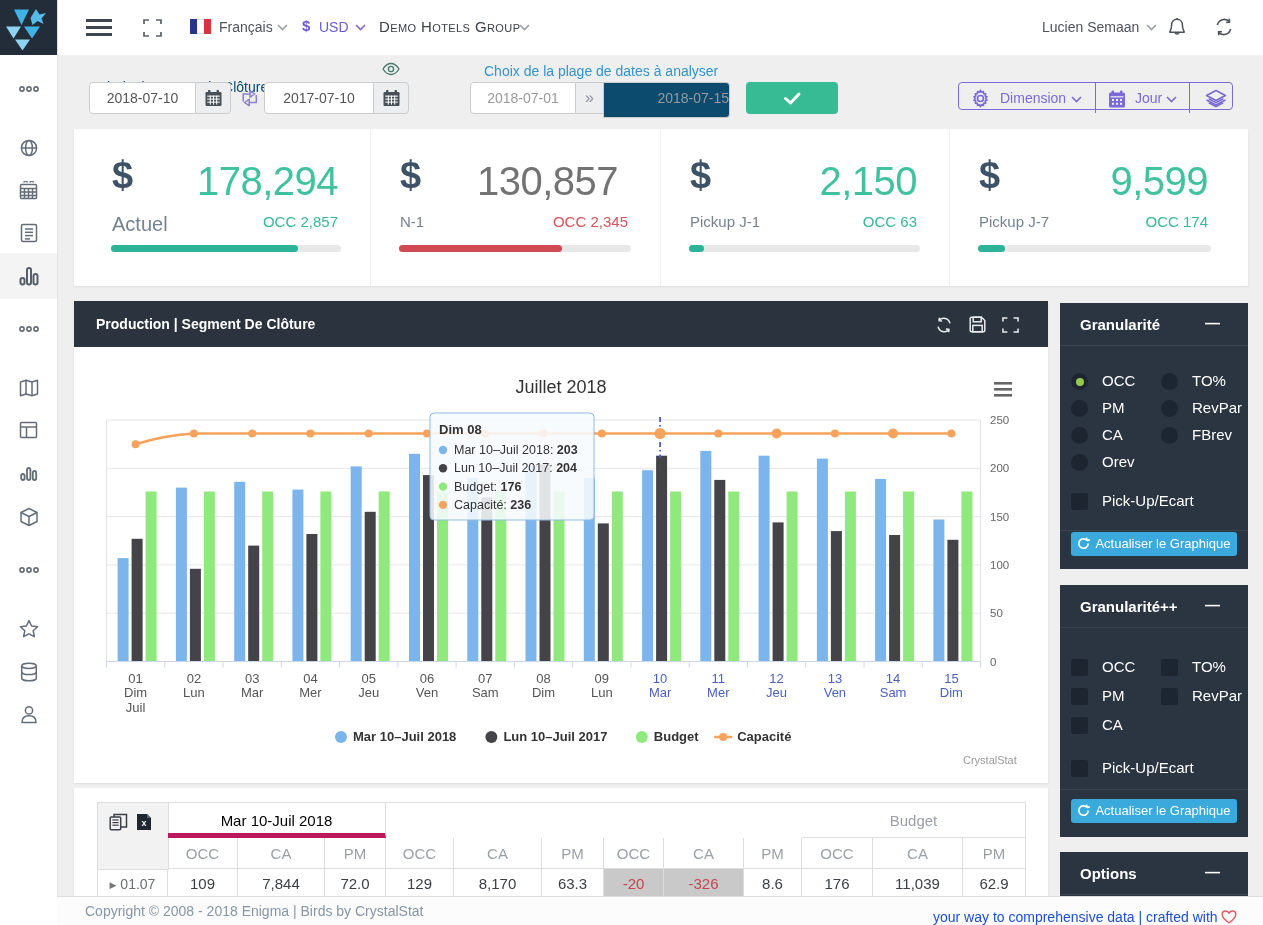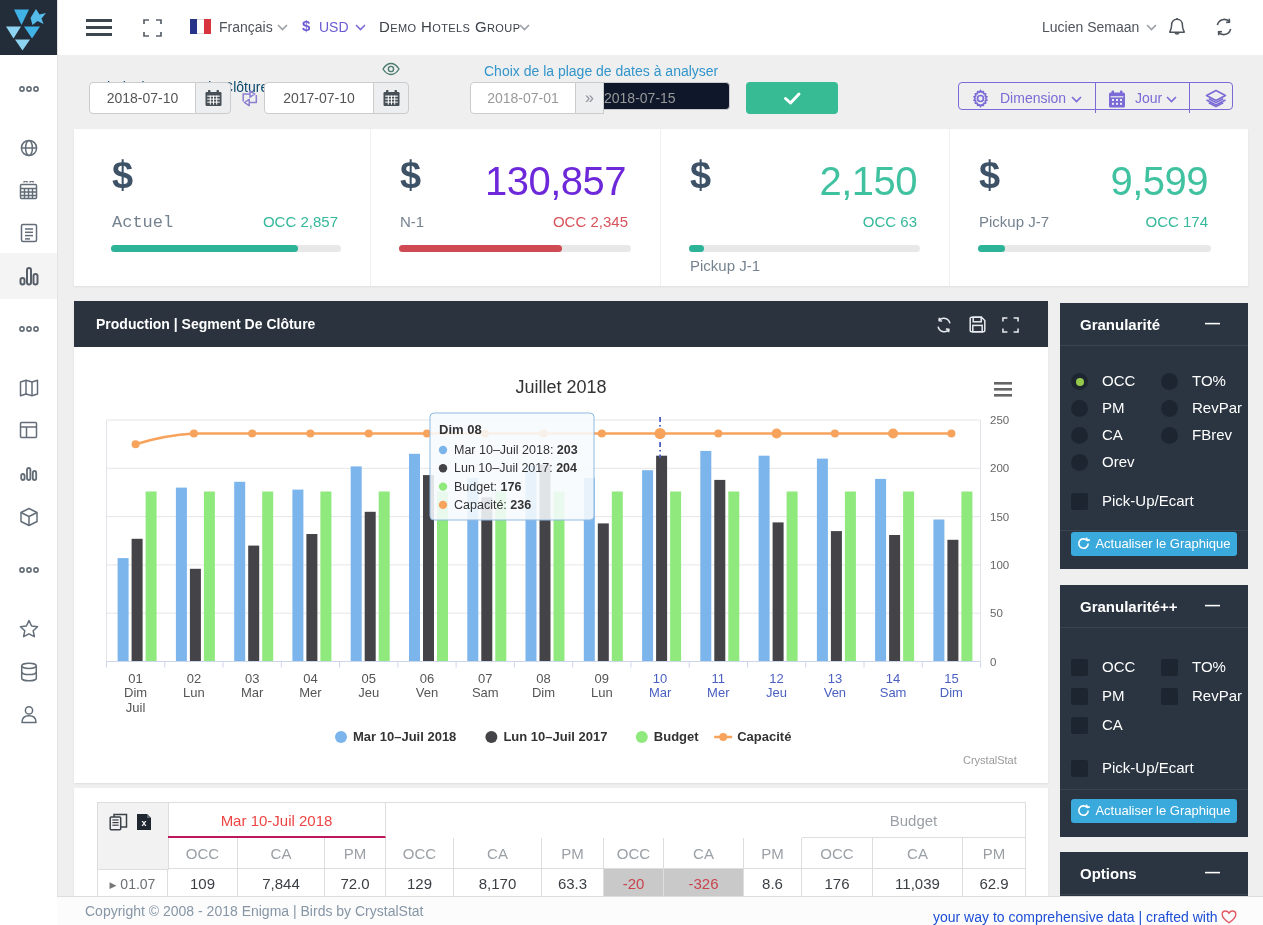--- a/index.html
+++ b/index.html
@@ -219,21 +219,21 @@
         <rect x="4.8" y="5.6" width="1" height="9"></rect>
         <rect x="8" y="5.6" width="1" height="9"></rect>
         <rect x="11.2" y="5.6" width="1" height="9"></rect>
         <rect x="2.2" y="8.6" width="12.6" height="1"></rect>
         <rect x="2.2" y="11.6" width="12.6" height="1"></rect>
       </g>
     </svg></div>
 
 <div class="abs" style="left:470px;top:82px;width:106px;height:32px;background:#fff;border:1px solid #ccc;border-radius:4px 0 0 4px;box-sizing:border-box;text-align:center;line-height:30px;font-size:14px;color:#999;">2018-07-01</div>
 <div class="abs" style="left:575px;top:82px;width:29px;height:32px;background:#eceeef;border:1px solid #ccc;box-sizing:border-box;text-align:center;line-height:29px;color:#8a9199;font-size:16px;">»</div>
-<div class="abs" style="left:603px;top:82px;width:127px;height:28px;background:#0f172a;border:1px solid #ccc;border-radius:0 4px 4px 0;box-sizing:border-box;text-align:left;line-height:30px;font-size:14px;color:#999;">2018-07-15</div>
+<div class="abs" style="left:603px;top:82px;width:127px;height:36px;background:#0c4a6e;border:1px solid #ccc;border-radius:0 4px 4px 0;box-sizing:border-box;text-align:right;line-height:30px;font-size:14px;color:#999;">2018-07-15</div>
 
 <div class="abs" style="left:746px;top:82px;width:92px;height:32px;background:#36bb94;border-radius:4px;">
   <svg width="92" height="32" viewBox="0 0 92 32">
       <path d="M39.5 16.5 L44.5 21 L53 12" fill="none" stroke="#fff" stroke-width="3" stroke-linecap="round" stroke-linejoin="round"></path>
     </svg>
 </div>
 
 <div class="abs" style="left:958px;top:82px;width:275px;height:28px;border:1px solid #7a6bd6;border-radius:4px;box-sizing:border-box;">
   <div style="position:absolute;left:136px;top:0;width:1px;height:30px;background:#7a6bd6;"></div>
   <div style="position:absolute;left:230px;top:0;width:1px;height:30px;background:#7a6bd6;"></div>
@@ -278,39 +278,40 @@
         </g>
       </svg></span>
 </div>
 
 <div class="abs" style="left:74px;top:129px;width:1174px;height:157px;background:#fff;box-shadow:0 1px 2px rgba(0,0,0,0.07);"></div>
 <div style="position:absolute;left:370px;top:129px;width:1px;height:157px;background:#f0f0f0;"></div>
 <div style="position:absolute;left:660px;top:129px;width:1px;height:157px;background:#f0f0f0;"></div>
 <div style="position:absolute;left:949px;top:129px;width:1px;height:157px;background:#f0f0f0;"></div>
 <div style="position:absolute;left:111px;top:129px;width:230px;height:157px;">
     <div style="position:absolute;left:1px;top:25px;font-size:38px;font-weight:bold;color:#3d5266;">$</div>
-    <div style="position:absolute;left:1px;top:84px;font-size:17px;color:#75828f;font-family:Liberation Mono, monospace;">Actuel</div>
+    <div style="position:absolute;right:3px;top:30px;font-size:40px;color:#40c2a0;font-weight:300;letter-spacing:-0.5px;">178,294</div>
+    <div style="position:absolute;left:1px;top:84px;font-size:20px;color:#75828f;">Actuel</div>
     <div style="position:absolute;right:3px;top:84px;font-size:15px;color:#35b89b;">OCC 2,857</div>
     <div style="position:absolute;left:0;right:0;top:116px;height:7px;border-radius:4px;background:#e8e8e8;">
       <div style="width:81.3%;height:7px;border-radius:4px;background:#2cb398;"></div>
     </div>
   </div>
 <div style="position:absolute;left:399px;top:129px;width:232px;height:157px;">
     <div style="position:absolute;left:1px;top:25px;font-size:38px;font-weight:bold;color:#3d5266;">$</div>
-    <div style="position:absolute;right:5px;top:30px;font-size:40px;color:#6d28d9;font-weight:300;letter-spacing:-0.5px;">130,857</div>
+    <div style="position:absolute;right:13px;top:30px;font-size:40px;color:#737373;font-weight:300;letter-spacing:-0.5px;">130,857</div>
     <div style="position:absolute;left:1px;top:84px;font-size:15px;color:#75828f;">N-1</div>
     <div style="position:absolute;right:3px;top:84px;font-size:15px;color:#d8525a;">OCC 2,345</div>
     <div style="position:absolute;left:0;right:0;top:116px;height:7px;border-radius:4px;background:#e8e8e8;">
       <div style="width:70.3%;height:7px;border-radius:4px;background:#cf4a52;"></div>
     </div>
   </div>
 <div style="position:absolute;left:689px;top:129px;width:231px;height:157px;">
     <div style="position:absolute;left:1px;top:25px;font-size:38px;font-weight:bold;color:#3d5266;">$</div>
     <div style="position:absolute;right:3px;top:30px;font-size:40px;color:#40c2a0;font-weight:300;letter-spacing:-0.5px;">2,150</div>
-    <div style="position:absolute;left:1px;top:84px;font-size:15px;color:#75828f;margin-top:44px;">Pickup J-1</div>
+    <div style="position:absolute;left:1px;top:84px;font-size:15px;color:#75828f;">Pickup J-1</div>
     <div style="position:absolute;right:3px;top:84px;font-size:15px;color:#35b89b;">OCC 63</div>
     <div style="position:absolute;left:0;right:0;top:116px;height:7px;border-radius:4px;background:#e8e8e8;">
       <div style="width:6.4%;height:7px;border-radius:4px;background:#2cb398;"></div>
     </div>
   </div>
 <div style="position:absolute;left:978px;top:129px;width:233px;height:157px;">
     <div style="position:absolute;left:1px;top:25px;font-size:38px;font-weight:bold;color:#3d5266;">$</div>
     <div style="position:absolute;right:3px;top:30px;font-size:40px;color:#40c2a0;font-weight:300;letter-spacing:-0.5px;">9,599</div>
     <div style="position:absolute;left:1px;top:84px;font-size:15px;color:#75828f;">Pickup J-7</div>
     <div style="position:absolute;right:3px;top:84px;font-size:15px;color:#35b89b;">OCC 174</div>
@@ -513,21 +514,21 @@
             <line x1="3.4" y1="9.6" x2="9.6" y2="9.6"></line>
             <line x1="3.4" y1="12.2" x2="9.6" y2="12.2"></line>
           </g>
         </svg></span>
       <span style="position:absolute;left:38px;top:10px;line-height:0;"><svg width="16" height="18" viewBox="0 0 16 18">
           <path d="M1 1 H11 L15 5 V17 H1 Z" fill="#1f2730"></path>
           <text x="8" y="13" font-size="9" font-weight="bold" fill="#fff" text-anchor="middle" font-family="Liberation Sans,sans-serif">x</text>
           <polygon points="11,1 15,5 11,5" fill="#5a6570"></polygon>
         </svg></span>
     </div>
-    <div style="position:absolute;left:70px;top:0;width:218px;height:35px;border-right:1px solid #ddd;border-bottom:2px solid #be185d;box-sizing:border-box;font-size:15px;color:#ef4444;text-align:center;line-height:35px;">Mar 10-Juil 2018</div>
+    <div style="position:absolute;left:70px;top:0;width:218px;height:35px;border-right:1px solid #ddd;border-bottom:5px solid #be185d;box-sizing:border-box;font-size:15px;color:#000000;text-align:center;line-height:35px;">Mar 10-Juil 2018</div>
     <div style="position:absolute;left:704px;top:0;width:224px;height:35px;border-right:1px solid #ddd;border-bottom:1px solid #ddd;box-sizing:border-box;font-size:15px;color:#9aa0a6;text-align:center;line-height:35px;">Budget</div>
     <div style="position:absolute;left:70px;top:35px;width:70px;height:31px;border-right:1px solid #ddd;border-bottom:1px solid #ddd;box-sizing:border-box;font-size:15px;color:#9aa0a6;text-align:center;line-height:31px;">OCC</div>
     <div style="position:absolute;left:140px;top:35px;width:87px;height:31px;border-right:1px solid #ddd;border-bottom:1px solid #ddd;box-sizing:border-box;font-size:15px;color:#9aa0a6;text-align:center;line-height:31px;">CA</div>
     <div style="position:absolute;left:227px;top:35px;width:61px;height:31px;border-right:1px solid #ddd;border-bottom:1px solid #ddd;box-sizing:border-box;font-size:15px;color:#9aa0a6;text-align:center;line-height:31px;">PM</div>
     <div style="position:absolute;left:288px;top:35px;width:68px;height:31px;border-right:1px solid #ddd;border-bottom:1px solid #ddd;box-sizing:border-box;font-size:15px;color:#9aa0a6;text-align:center;line-height:31px;">OCC</div>
     <div style="position:absolute;left:356px;top:35px;width:88px;height:31px;border-right:1px solid #ddd;border-bottom:1px solid #ddd;box-sizing:border-box;font-size:15px;color:#9aa0a6;text-align:center;line-height:31px;">CA</div>
     <div style="position:absolute;left:444px;top:35px;width:62px;height:31px;border-right:1px solid #ddd;border-bottom:1px solid #ddd;box-sizing:border-box;font-size:15px;color:#9aa0a6;text-align:center;line-height:31px;">PM</div>
     <div style="position:absolute;left:506px;top:35px;width:60px;height:31px;border-right:1px solid #ddd;border-bottom:1px solid #ddd;box-sizing:border-box;font-size:15px;color:#9aa0a6;text-align:center;line-height:31px;">OCC</div>
     <div style="position:absolute;left:566px;top:35px;width:80px;height:31px;border-right:1px solid #ddd;border-bottom:1px solid #ddd;box-sizing:border-box;font-size:15px;color:#9aa0a6;text-align:center;line-height:31px;">CA</div>
     <div style="position:absolute;left:646px;top:35px;width:58px;height:31px;border-right:1px solid #ddd;border-bottom:1px solid #ddd;box-sizing:border-box;font-size:15px;color:#9aa0a6;text-align:center;line-height:31px;">PM</div>

